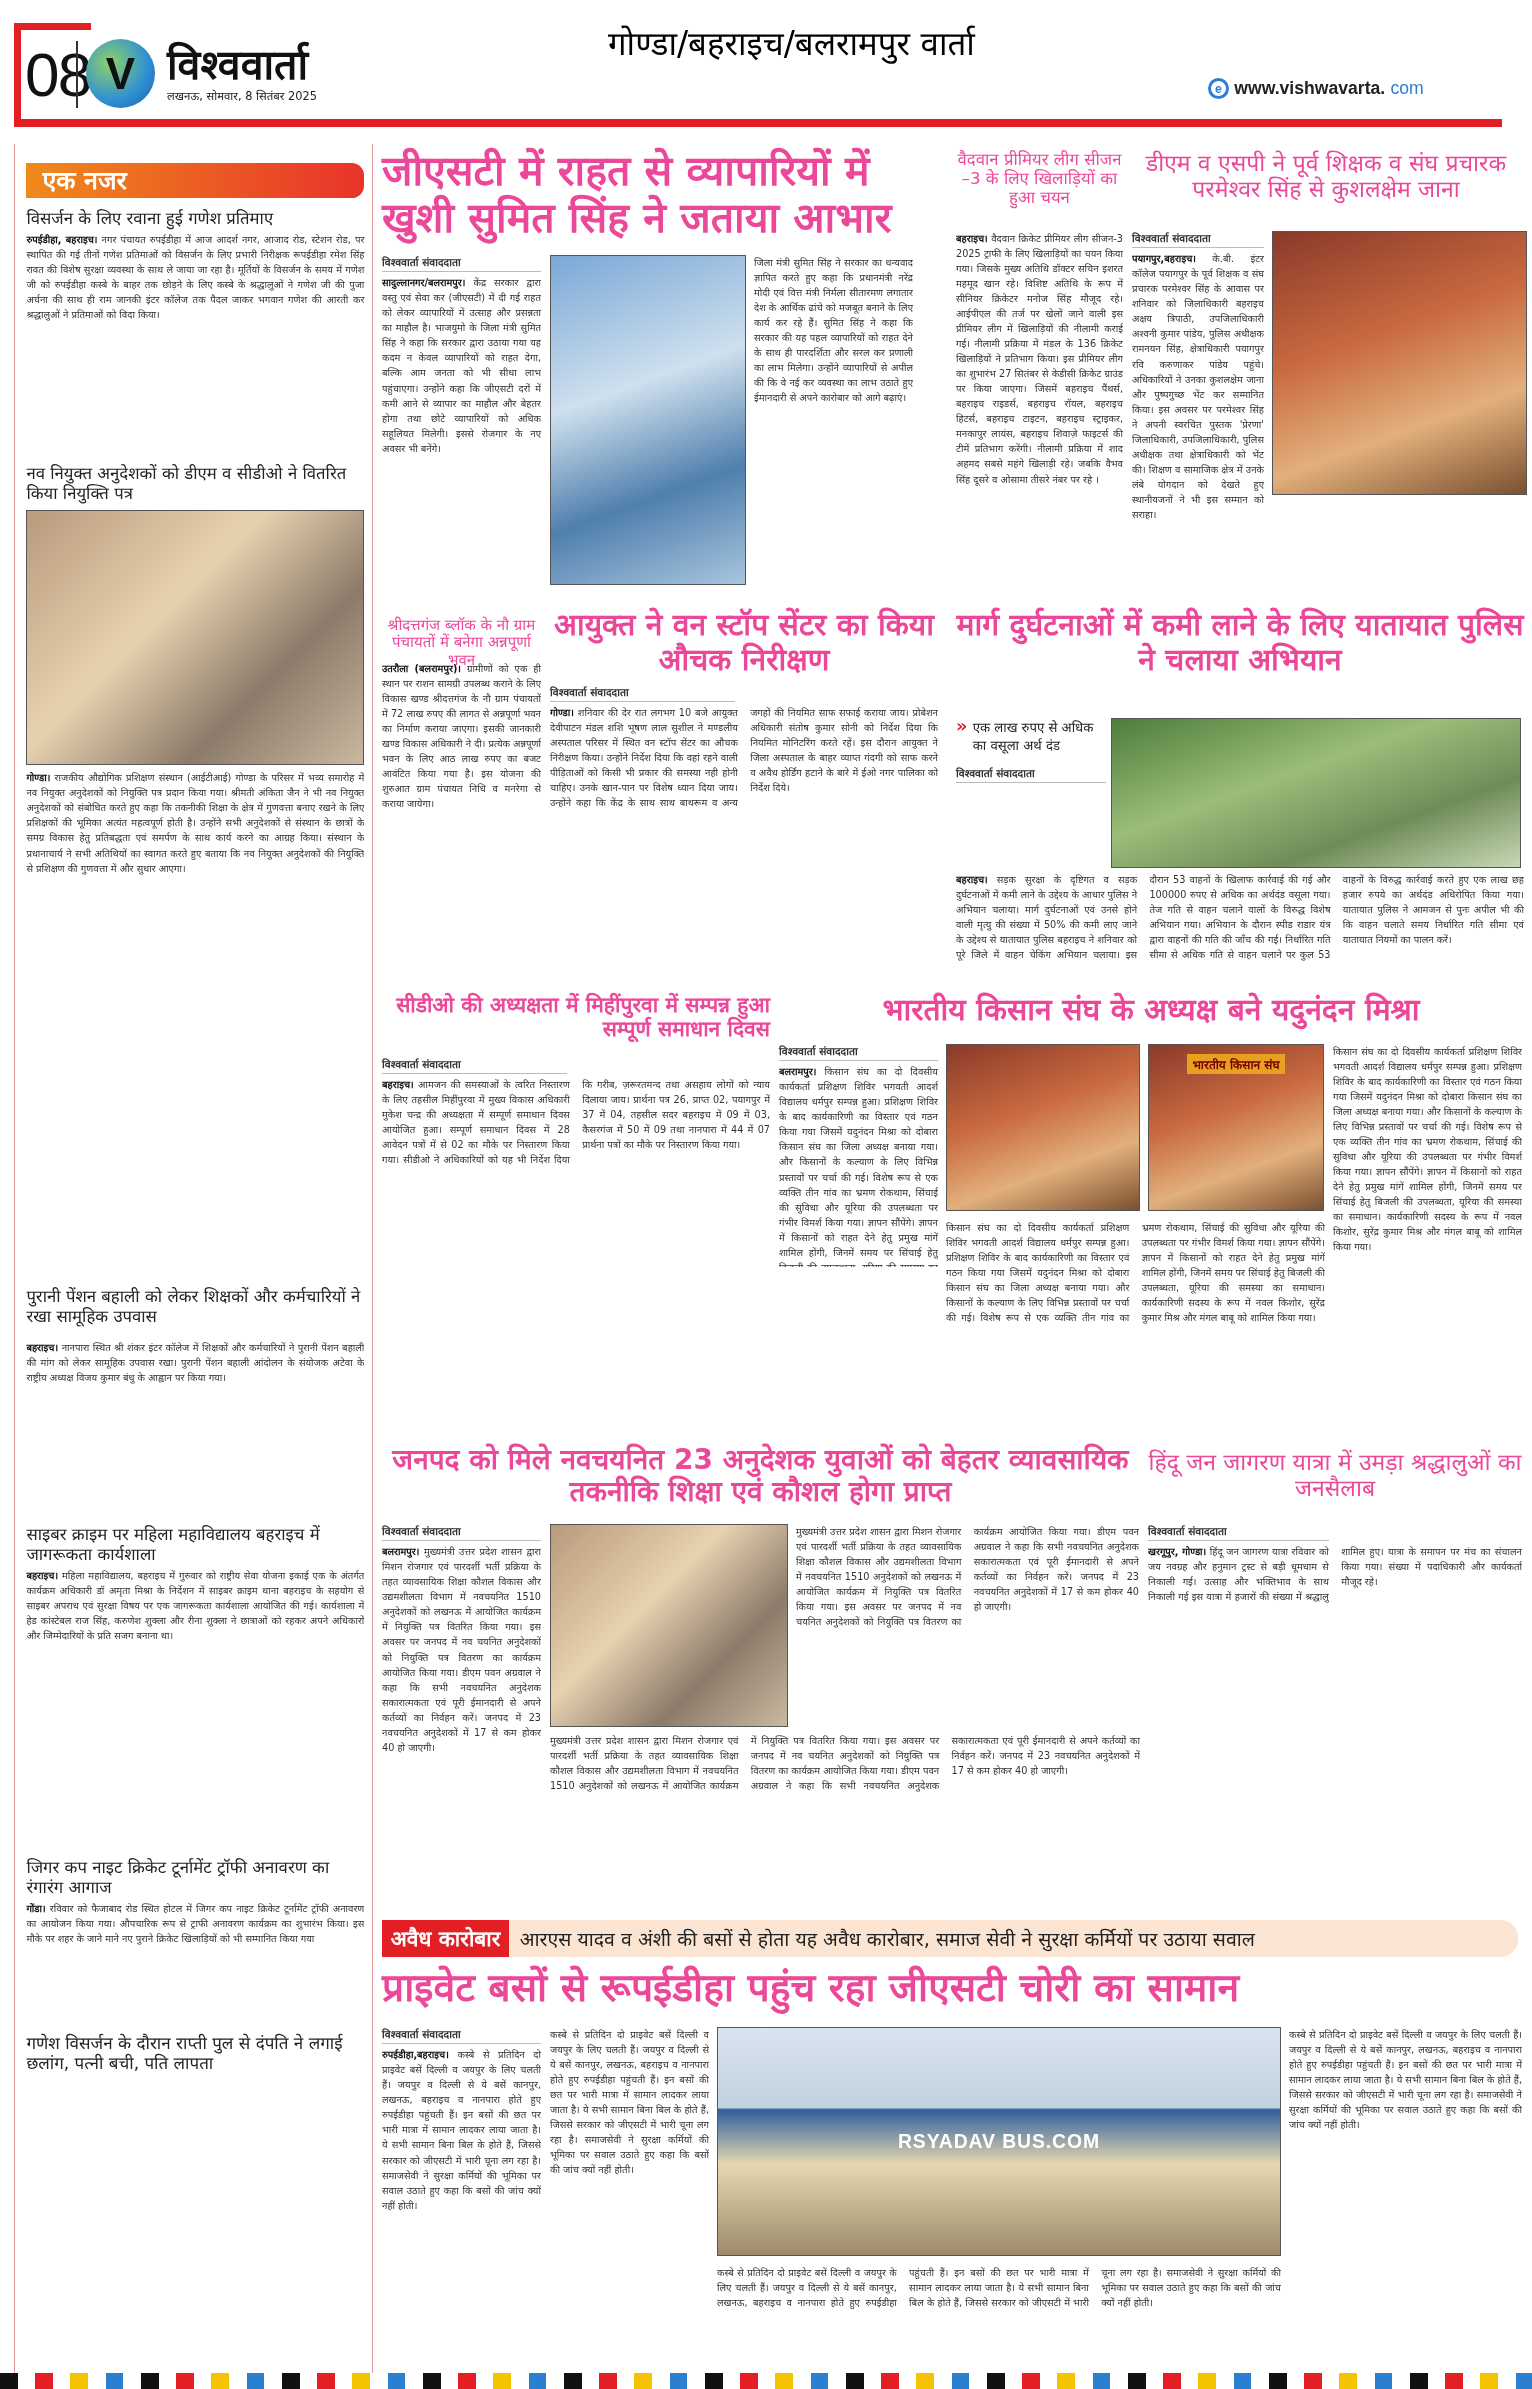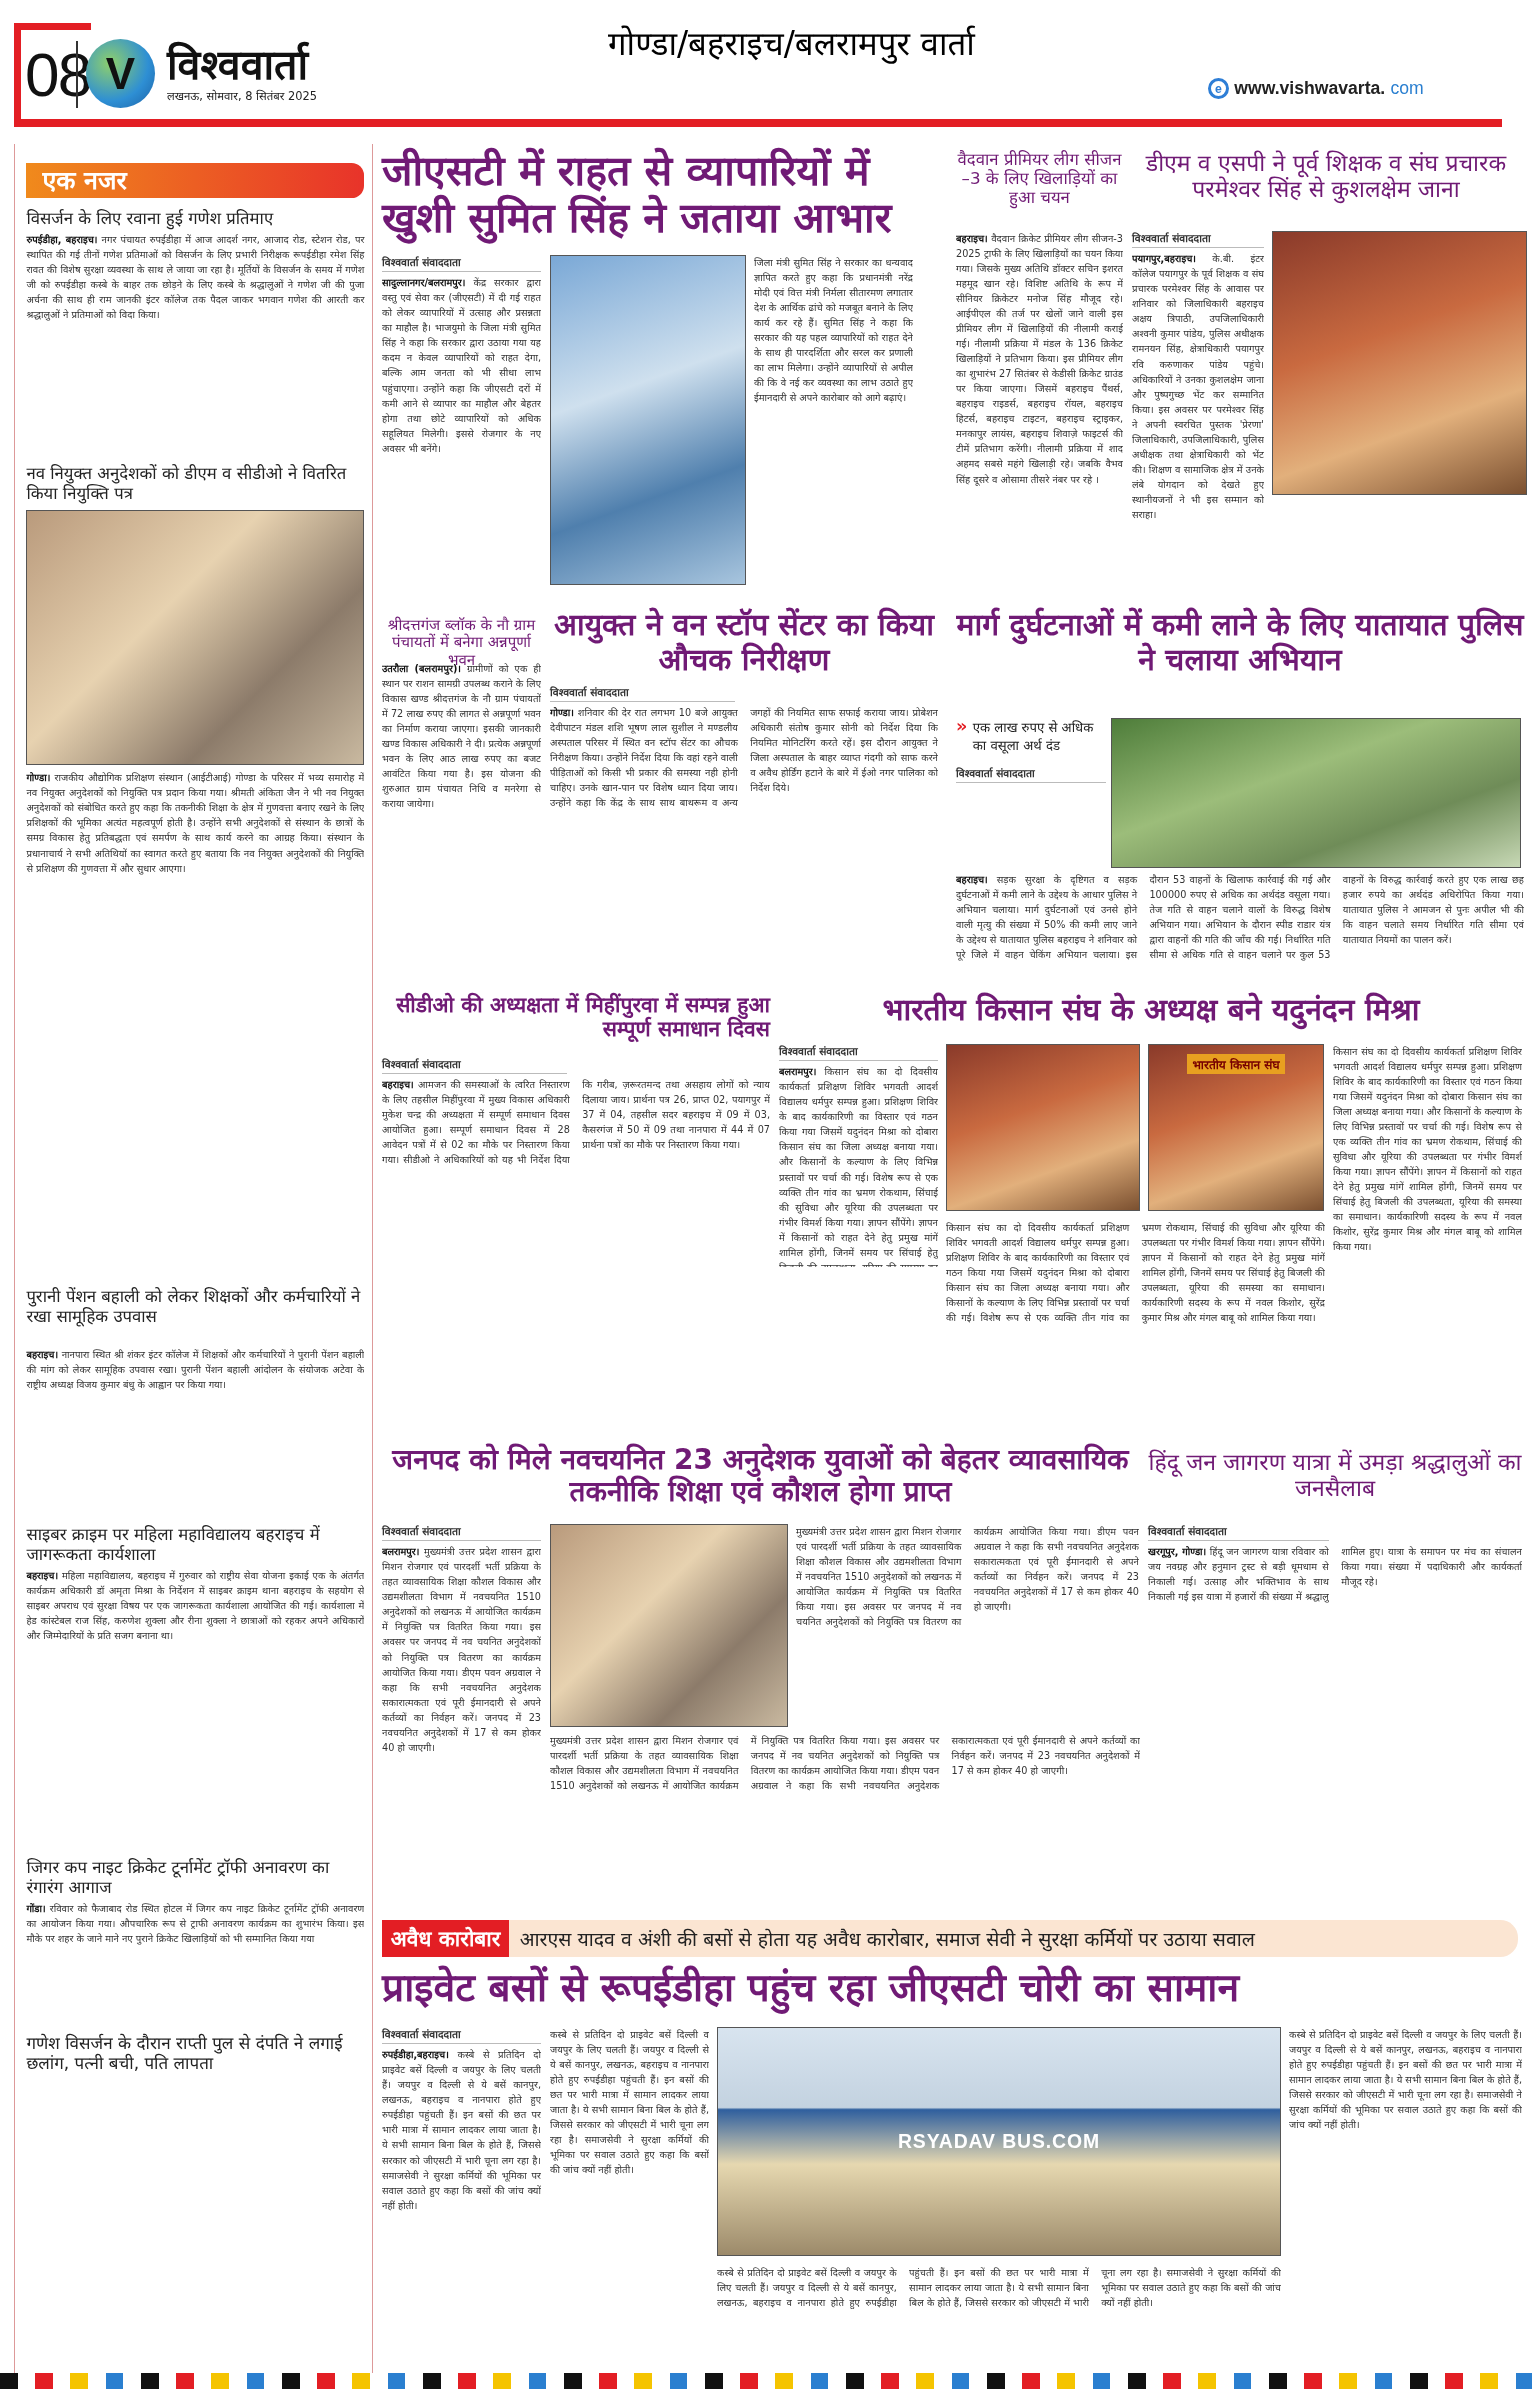--- a/index.html
+++ b/index.html
@@ -20,21 +20,21 @@
 .ek{left:26.4px;top:163px;width:338px;height:35px;background:linear-gradient(90deg,#f08a1c,#e8332a);border-radius:0 12.3px 12.3px 0;color:#fff;font-size:25px;font-weight:bold;padding-left:16px;line-height:35px}
 .h2{font-weight:normal;color:#222;line-height:1.2}
 .body{font-size:9.7px;line-height:1.55;color:#333;text-align:justify}
 .body b{color:#111}
 .photo{background:linear-gradient(135deg,#b99a7c,#e7d2b0 40%,#8c7b6a 70%,#c9b9a0);border:1.8px solid #555}
 .photo.blue{background:linear-gradient(160deg,#7aa8d6,#cfe0ee 40%,#4f7fad 70%,#a8c5de)}
 .photo.green{background:linear-gradient(160deg,#4e7d3a,#9cbd7a 40%,#6f8c58 70%,#c7d8b5)}
 .photo.red{background:linear-gradient(160deg,#8a3a2a,#c96a40 40%,#e2b07c 70%,#7b5030)}
 .photo.bus{background:linear-gradient(180deg,#d8e4ef 0%,#c3d2e0 35%,#2f5f9e 36%,#e6d8b0 60%,#9c8a6a 100%)}
 .byline{font-size:10.6px;font-weight:bold;color:#333;border-bottom:1.8px solid #bbb;padding-bottom:1.8px;margin-bottom:3.5px}
-.hl{font-weight:bold;color:#701a75;line-height:1.15;text-align:center}
+.hl{font-weight:bold;color:#ec4899;line-height:1.15;text-align:center}
 .strip{left:382px;top:1920px;width:1136px;height:37px;background:#fbe5d2;border-radius:0 17.6px 17.6px 0;display:flex;align-items:center}
 .strip .tag{background:#e31e24;color:#fff;font-size:21px;font-weight:bold;padding:3.5px 8.8px;height:37px;line-height:30px}
 .strip .txt{font-size:19.4px;color:#222;padding-left:10.6px}
 .kicker{font-size:13.2px;color:#222;display:flex;gap:5.3px;align-items:flex-start}
 .kicker .chev{color:#e31e24;font-weight:bold;font-size:17.6px;line-height:16px}
 .bottombar{left:0;bottom:0;width:1532px;height:16px;background:repeating-linear-gradient(90deg,#111 0 17.6px,#fff 17.6px 35px,#e31e24 35px 53px,#fff 53px 70px,#f5c400 70px 88px,#fff 88px 106px,#2a7fd0 106px 123px,#fff 123px 141px)}
 </style>
 </head>
 <body>
 
@@ -62,21 +62,21 @@
 </div>
 
 <div class="abs" style="left:26.4px;top:463px;width:338px">
   <div class="h2" style="font-size:16.7px">नव नियुक्त अनुदेशकों को डीएम व सीडीओ ने वितरित किया नियुक्ति पत्र</div>
   <div class="photo" style="height:255px;margin-top:7px"></div>
   <div class="body" style="margin-top:5.3px;height:352px;overflow:hidden"><b>गोण्डा।</b> <span>राजकीय औद्योगिक प्रशिक्षण संस्थान (आईटीआई) गोण्डा के परिसर में भव्य समारोह में नव नियुक्त अनुदेशकों को नियुक्ति पत्र प्रदान किया गया। श्रीमती अंकिता जैन ने भी नव नियुक्त अनुदेशकों को संबोधित करते हुए कहा कि तकनीकी शिक्षा के क्षेत्र में गुणवत्ता बनाए रखने के लिए प्रशिक्षकों की भूमिका अत्यंत महत्वपूर्ण होती है। उन्होंने सभी अनुदेशकों से संस्थान के छात्रों के समग्र विकास हेतु प्रतिबद्धता एवं समर्पण के साथ कार्य करने का आग्रह किया। संस्थान के प्रधानाचार्य ने सभी अतिथियों का स्वागत करते हुए बताया कि नव नियुक्त अनुदेशकों की नियुक्ति से प्रशिक्षण की गुणवत्ता में और सुधार आएगा।</span></div>
 </div>
 
 <div class="abs" style="left:26.4px;top:1286px;width:338px">
   <div class="h2" style="font-size:16.7px">पुरानी पेंशन बहाली को लेकर शिक्षकों और कर्मचारियों ने रखा सामूहिक उपवास</div>
-  <div class="body" style="margin-top:21px;height:203px;overflow:hidden"><b>बहराइच।</b> <span>नानपारा स्थित श्री शंकर इंटर कॉलेज में शिक्षकों और कर्मचारियों ने पुरानी पेंशन बहाली की मांग को लेकर सामूहिक उपवास रखा। पुरानी पेंशन बहाली आंदोलन के संयोजक अटेवा के राष्ट्रीय अध्यक्ष विजय कुमार बंधु के आह्वान पर किया गया।</span></div>
+  <div class="body" style="margin-top:14px;height:203px;overflow:hidden"><b>बहराइच।</b> <span>नानपारा स्थित श्री शंकर इंटर कॉलेज में शिक्षकों और कर्मचारियों ने पुरानी पेंशन बहाली की मांग को लेकर सामूहिक उपवास रखा। पुरानी पेंशन बहाली आंदोलन के संयोजक अटेवा के राष्ट्रीय अध्यक्ष विजय कुमार बंधु के आह्वान पर किया गया।</span></div>
 </div>
 
 <div class="abs" style="left:26.4px;top:1524px;width:338px">
   <div class="h2" style="font-size:16.7px">साइबर क्राइम पर महिला महाविद्यालय बहराइच में जागरूकता कार्यशाला</div>
   <div class="body" style="margin-top:3.5px;height:264px;overflow:hidden"><b>बहराइच।</b> <span>महिला महाविद्यालय, बहराइच में गुरुवार को राष्ट्रीय सेवा योजना इकाई एक के अंतर्गत कार्यक्रम अधिकारी डॉ अमृता मिश्रा के निर्देशन में साइबर क्राइम थाना बहराइच के सहयोग से साइबर अपराध एवं सुरक्षा विषय पर एक जागरूकता कार्यशाला आयोजित की गई। कार्यशाला में हेड कांस्टेबल राज सिंह, करुणेश शुक्ला और रीना शुक्ला ने छात्राओं को रहकर अपने अधिकारों और जिम्मेदारियों के प्रति सजग बनाना था।</span></div>
 </div>
 
 <div class="abs" style="left:26.4px;top:1857px;width:338px">
   <div class="h2" style="font-size:16.7px">जिगर कप नाइट क्रिकेट टूर्नामेंट ट्रॉफी अनावरण का रंगारंग आगाज</div>
   <div class="body" style="margin-top:3.5px;height:106px;overflow:hidden"><b>गोंडा।</b> <span>रविवार को फैजाबाद रोड स्थित होटल में जिगर कप नाइट क्रिकेट टूर्नामेंट ट्रॉफी अनावरण का आयोजन किया गया। औपचारिक रूप से ट्राफी अनावरण कार्यक्रम का शुभारंभ किया। इस मौके पर शहर के जाने माने नए पुराने क्रिकेट खिलाड़ियों को भी सम्मानित किया गया</span></div>

